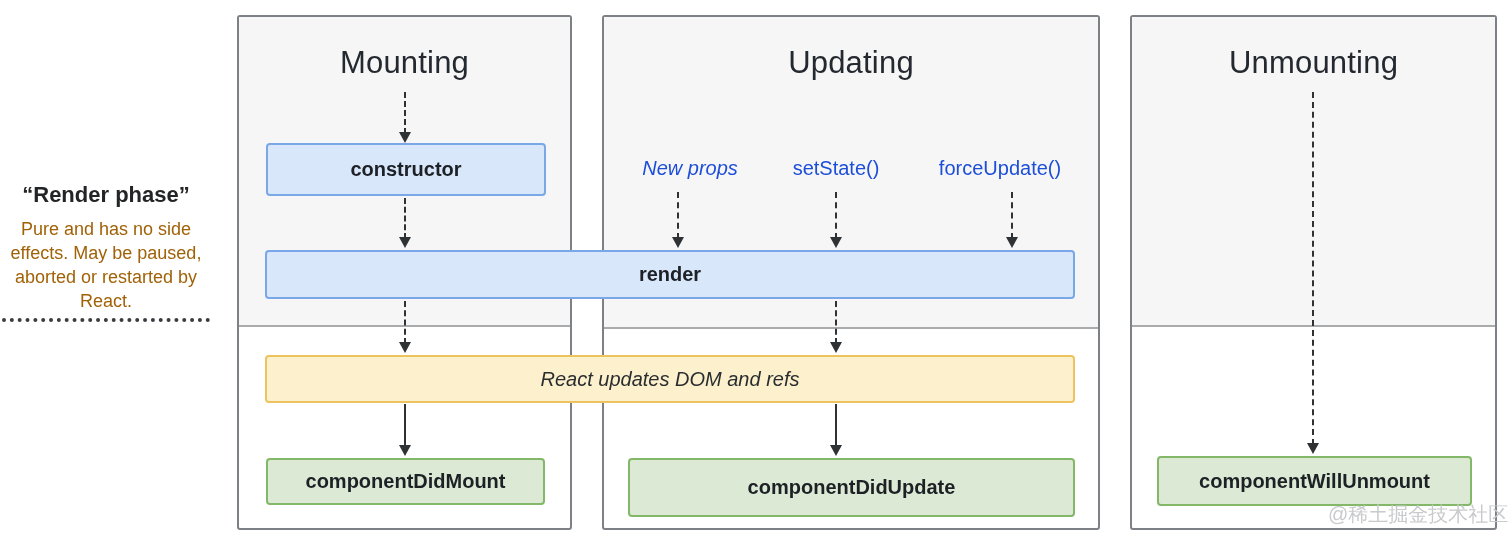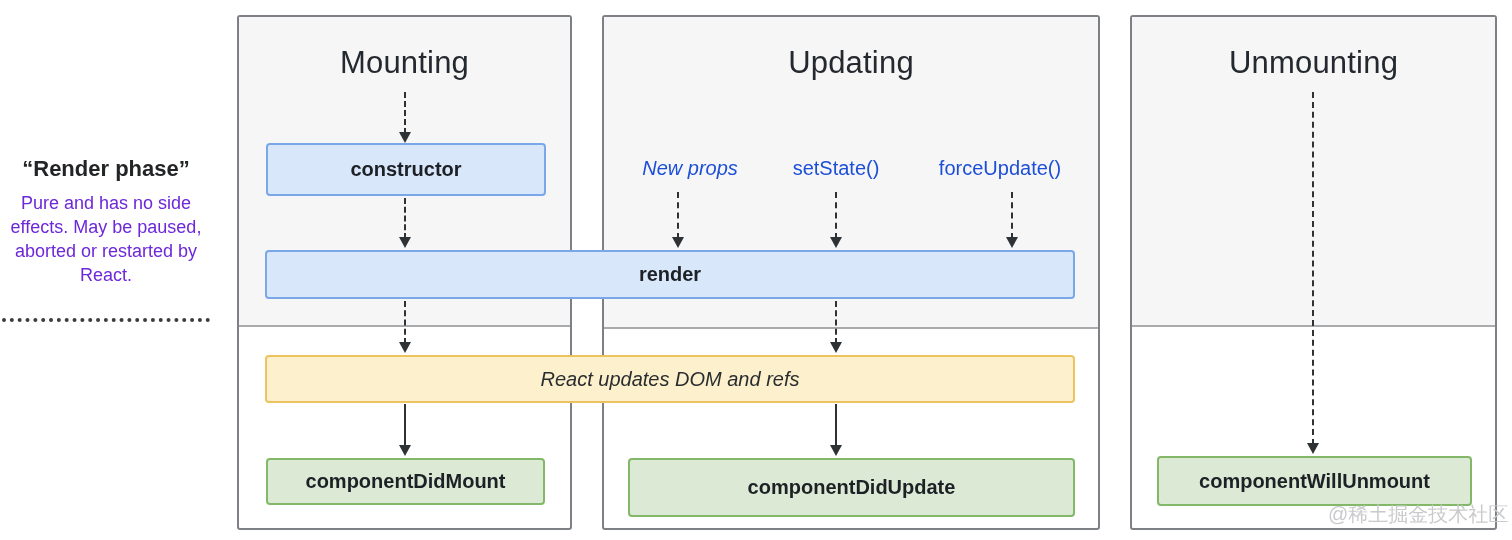--- a/index.html
+++ b/index.html
@@ -15,31 +15,32 @@
     background: #ffffff;
     overflow: hidden;
   }
 
   
   .side-block {
     position: absolute;
     left: 0;
     width: 212px;
     text-align: center;
+    margin-top: 26px;
   }
   .side-title {
     font-size: 22px;
     font-weight: bold;
     color: #222426;
     margin-bottom: 9px;
   }
   .side-desc {
     font-size: 18px;
     line-height: 24px;
-    color: #6d28d9;
+    color: #a16207;
     padding: 0 6px;
   }
   .dotted-divider {
     position: absolute;
     left: 2px;
     top: 318px;
     width: 208px;
     height: 0;
     border-top: 4px dotted #3a3d40;
   }

